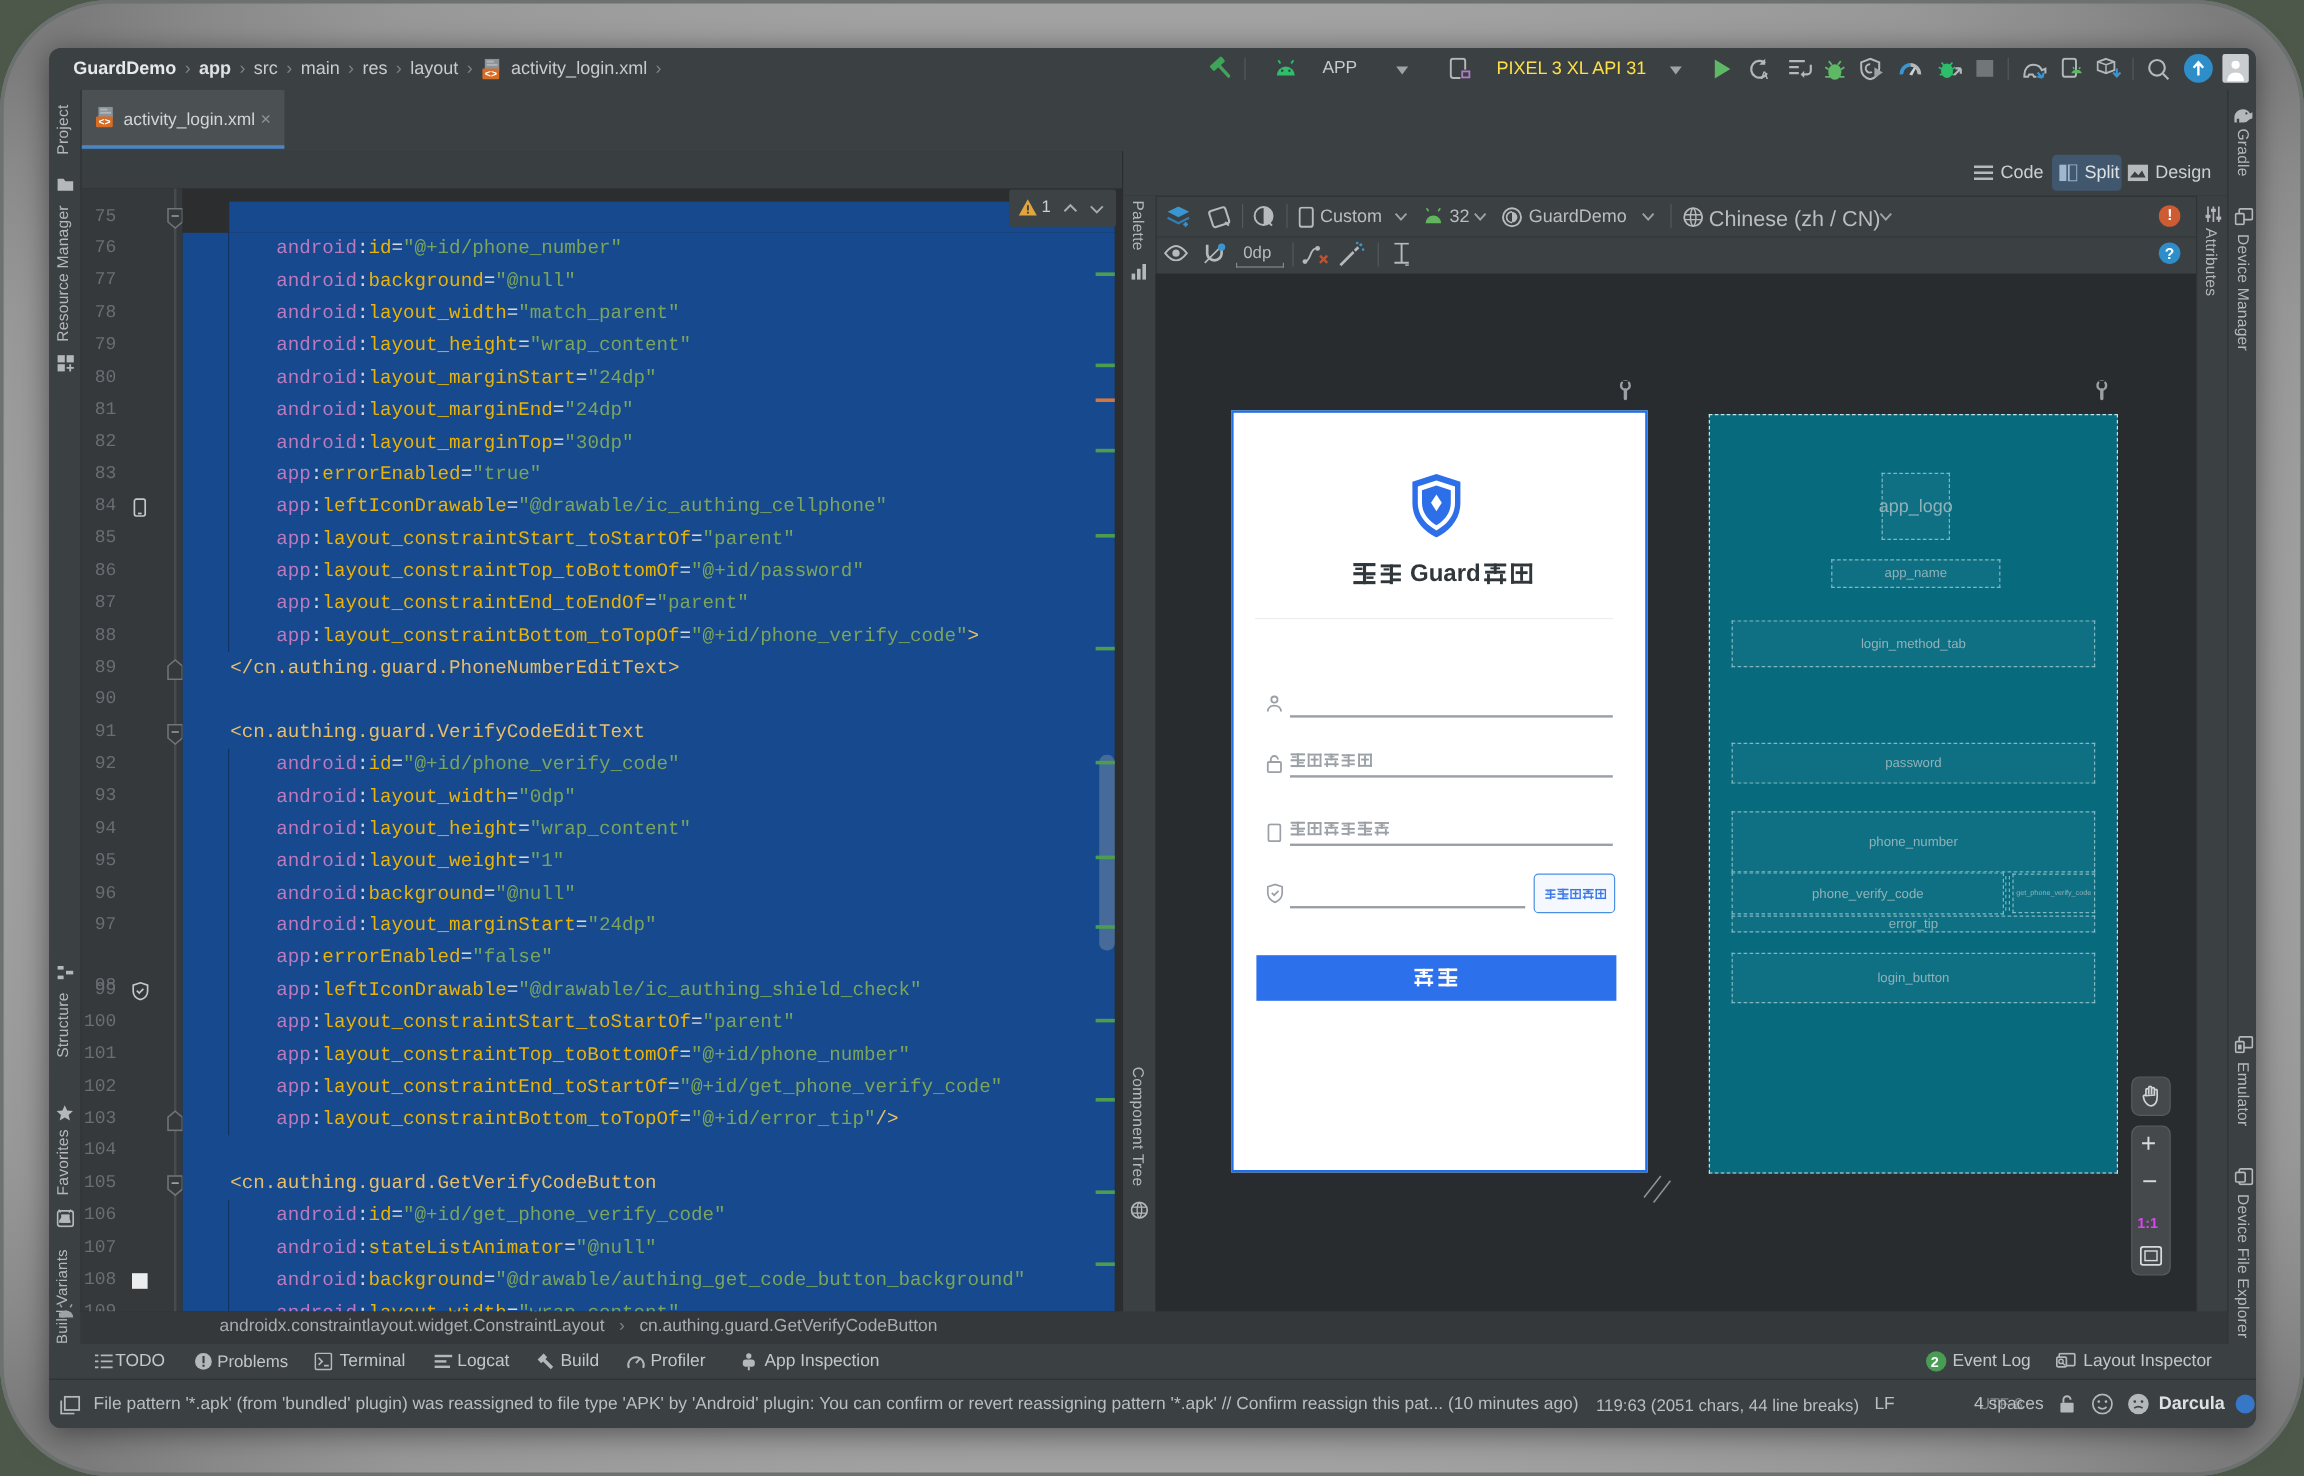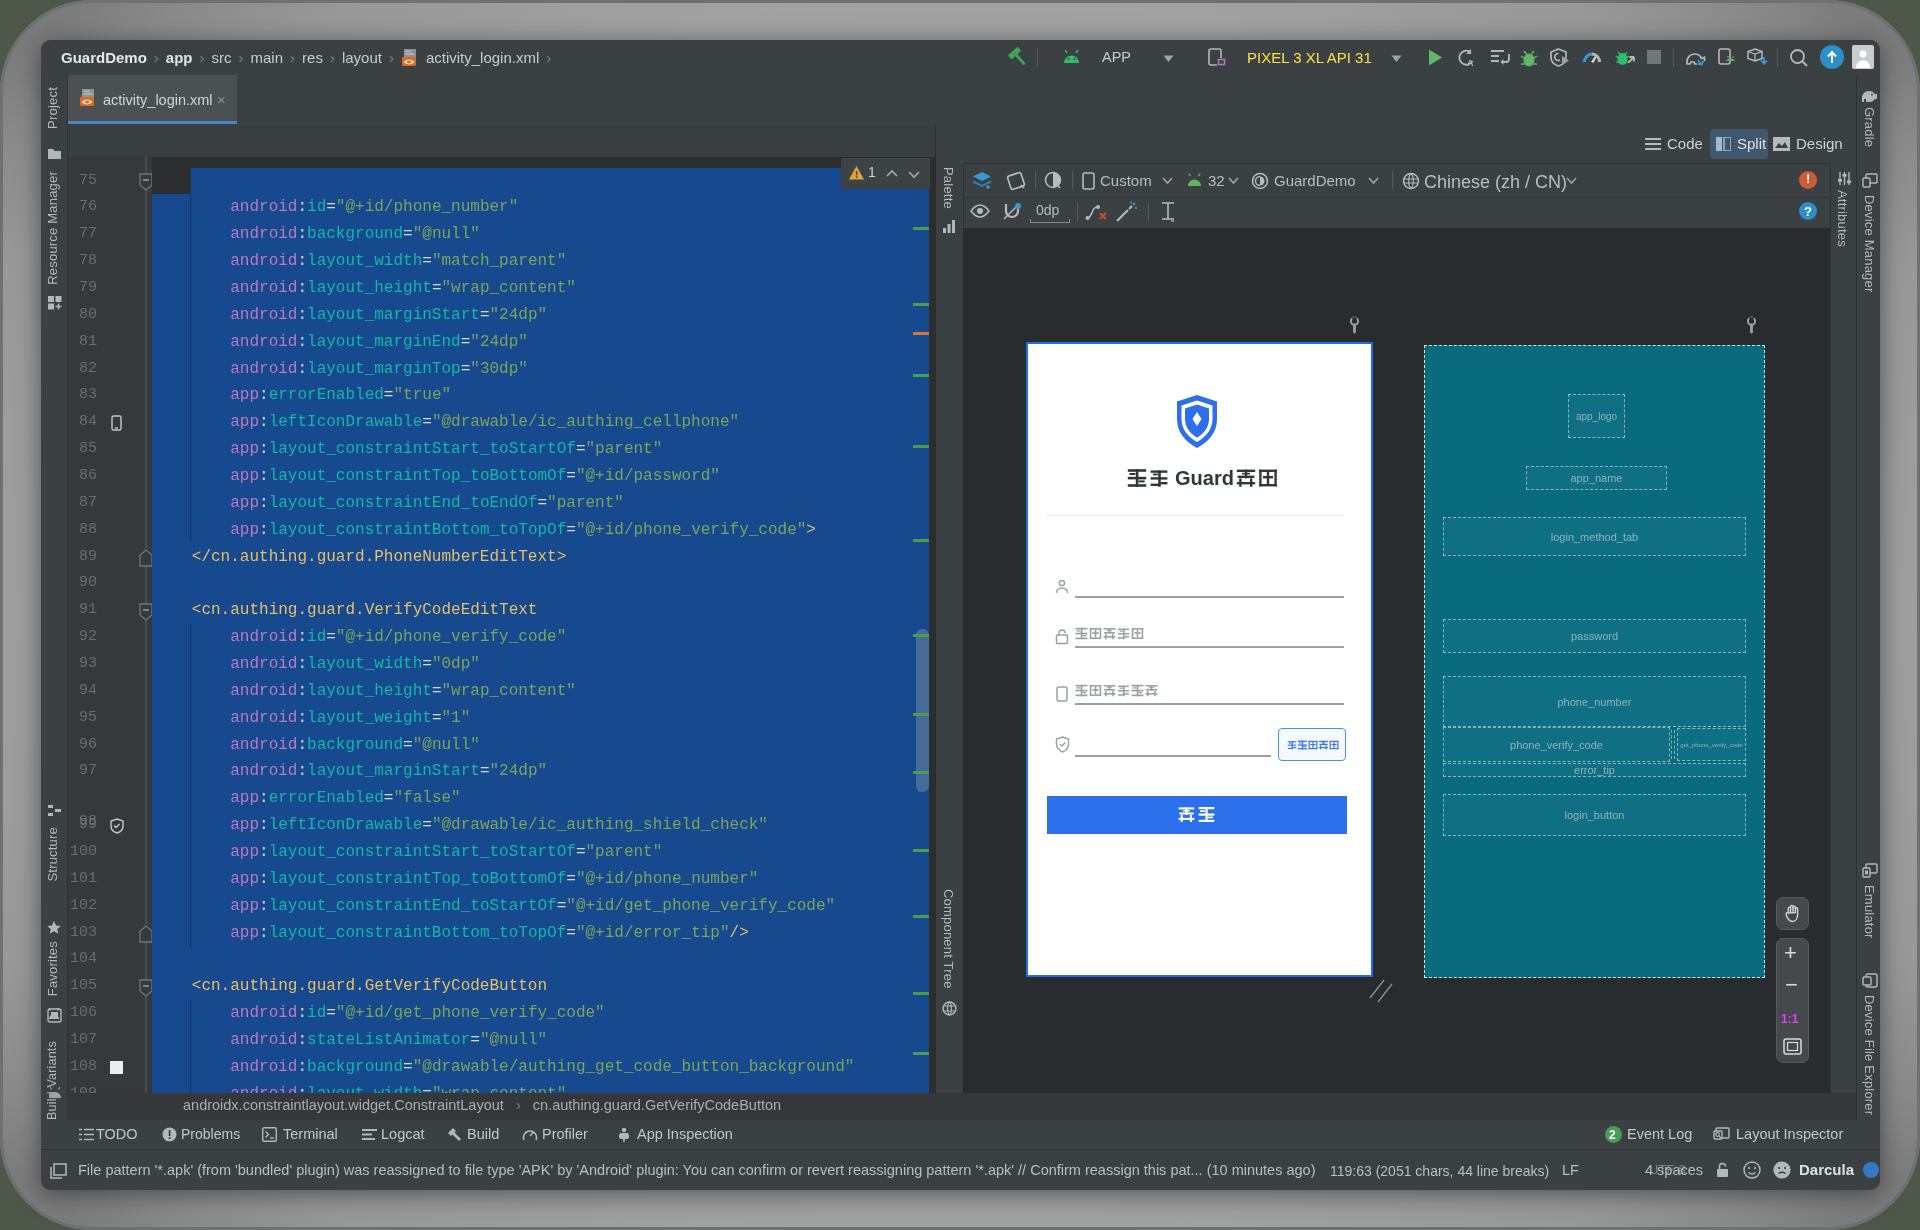--- a/index.html
+++ b/index.html
@@ -1,20 +1,20 @@
 <!DOCTYPE html>
 <html><head><meta charset="utf-8"><style>
 html,body{margin:0;padding:0;width:1920px;height:1230px;overflow:hidden;background:#4d584a;font-family:"Liberation Sans",sans-serif;}
 .a{position:absolute;}
 .bg{left:0;top:0;width:1920px;height:1230px;border-radius:92px;background:radial-gradient(ellipse 1250px 860px at 960px 615px,#b4b4b4 0%,#a8a8a8 40%,#a2a2a2 72%,#989898 86%,#8a8a8a 94%,#7c7c7c 100%);box-shadow:inset 0 0 0 3px #6d7170;}
 .win{left:41px;top:40px;width:1839px;height:1150px;background:#3b4043;border-radius:10px;overflow:hidden;box-shadow:0 4px 26px rgba(0,0,0,.5);}
 .crumb{font-size:15px;color:#c7cbce;}
 .sepv{width:1px;background:#55595c;}
 
-.tg{color:#e9bf6a}.ns{color:#bc79be}.at{color:#14b8a6}.va{color:#7ba55c}.pu{color:#d4dce1}
+.tg{color:#e9bf6a}.ns{color:#bc79be}.at{color:#eab308}.va{color:#7ba55c}.pu{color:#d4dce1}
 .cl{position:absolute;left:-37px;white-space:pre;font:16px/26.857px "Liberation Mono",monospace;height:26.857px;}
 .gnum{position:absolute;white-space:pre;text-align:right;font:15px/26.857px "Liberation Mono",monospace;color:#686e72;width:40px;}
 .selr{position:absolute;left:0;width:777px;background:#16498e;}
 .mk{position:absolute;width:16px;height:3px;}
 .lbl{color:#b9bdc0;font-size:13px;}
 .vlabel{writing-mode:vertical-rl;transform:rotate(180deg);color:#b4b8bb;font-size:13px;letter-spacing:.2px;}
 .vlabelR{writing-mode:vertical-rl;color:#b4b8bb;font-size:13px;letter-spacing:.2px;}
 .bbox{position:absolute;background:#0f7084;border:1px dashed rgba(196,228,233,.62);box-sizing:border-box;color:#8fb2b8;display:flex;align-items:center;justify-content:center;font-size:11px;}
 </style></head>
 <body>
@@ -502,21 +502,21 @@
         <use href="#c2" x="21" width="10" height="10" y="1"></use>
         <use href="#c3" x="31.5" width="10" height="10" y="1"></use>
         <use href="#c2" x="42" width="10" height="10" y="1"></use>
       </svg>
       <div class="a" style="left:84px;top:568px;width:300px;height:38px;background:#2d70ec;"></div>
       <svg class="a" style="left:215px;top:578px" width="38" height="18" fill="#fff">
         <use href="#c3" width="17" height="17" y="0"></use>
         <use href="#c1" x="20" width="17" height="17" y="0"></use>
       </svg>
       <div class="a" style="left:461px;top:117px;width:341px;height:633px;background:#086a7d;border:1px dashed rgba(223,240,243,.9);box-sizing:border-box;"></div>
-      <div class="bbox" style="left:605px;top:166px;width:57px;height:44px;font-size:10px;">app_logo</div>
+      <div class="bbox" style="left:605px;top:166px;width:57px;height:56px;font-size:15px;">app_logo</div>
       <div class="bbox" style="left:563px;top:238px;width:141px;height:24px;font-size:11px;">app_name</div>
       <div class="bbox" style="left:480px;top:289px;width:303px;height:39px;font-size:11px;">login_method_tab</div>
       <div class="bbox" style="left:480px;top:391px;width:303px;height:34px;font-size:11px;">password</div>
       <div class="bbox" style="left:480px;top:448px;width:303px;height:51px;font-size:11px;">phone_number</div>
       <div class="bbox" style="left:480px;top:499px;width:227px;height:35px;font-size:11px;">phone_verify_code</div>
       <div class="a" style="left:708px;top:502px;width:1px;height:29px;border-left:1px dashed rgba(220,240,244,.55);"></div>
       <div class="a" style="left:711px;top:502px;width:1px;height:29px;border-left:1px dashed rgba(220,240,244,.55);"></div>
       <div class="bbox" style="left:714px;top:500px;width:69px;height:33px;font-size:6px;">get_phone_verify_code</div>
       <div class="bbox" style="left:480px;top:535px;width:303px;height:14px;font-size:11px;">error_tip</div>
       <div class="bbox" style="left:480px;top:566px;width:303px;height:42px;font-size:11px;">login_button</div>

